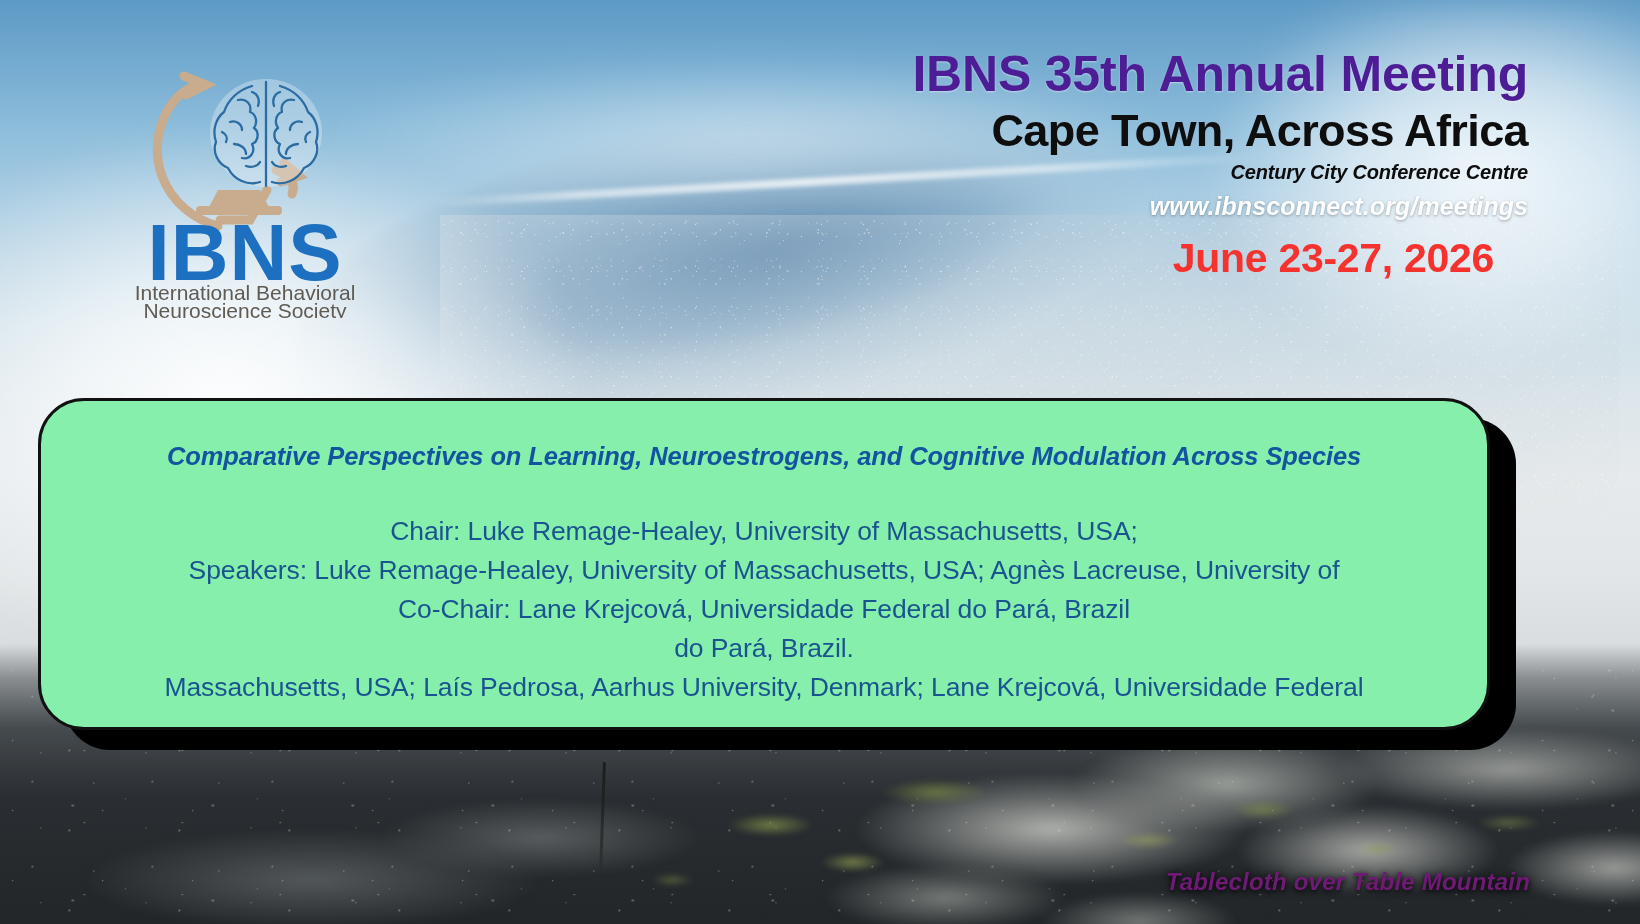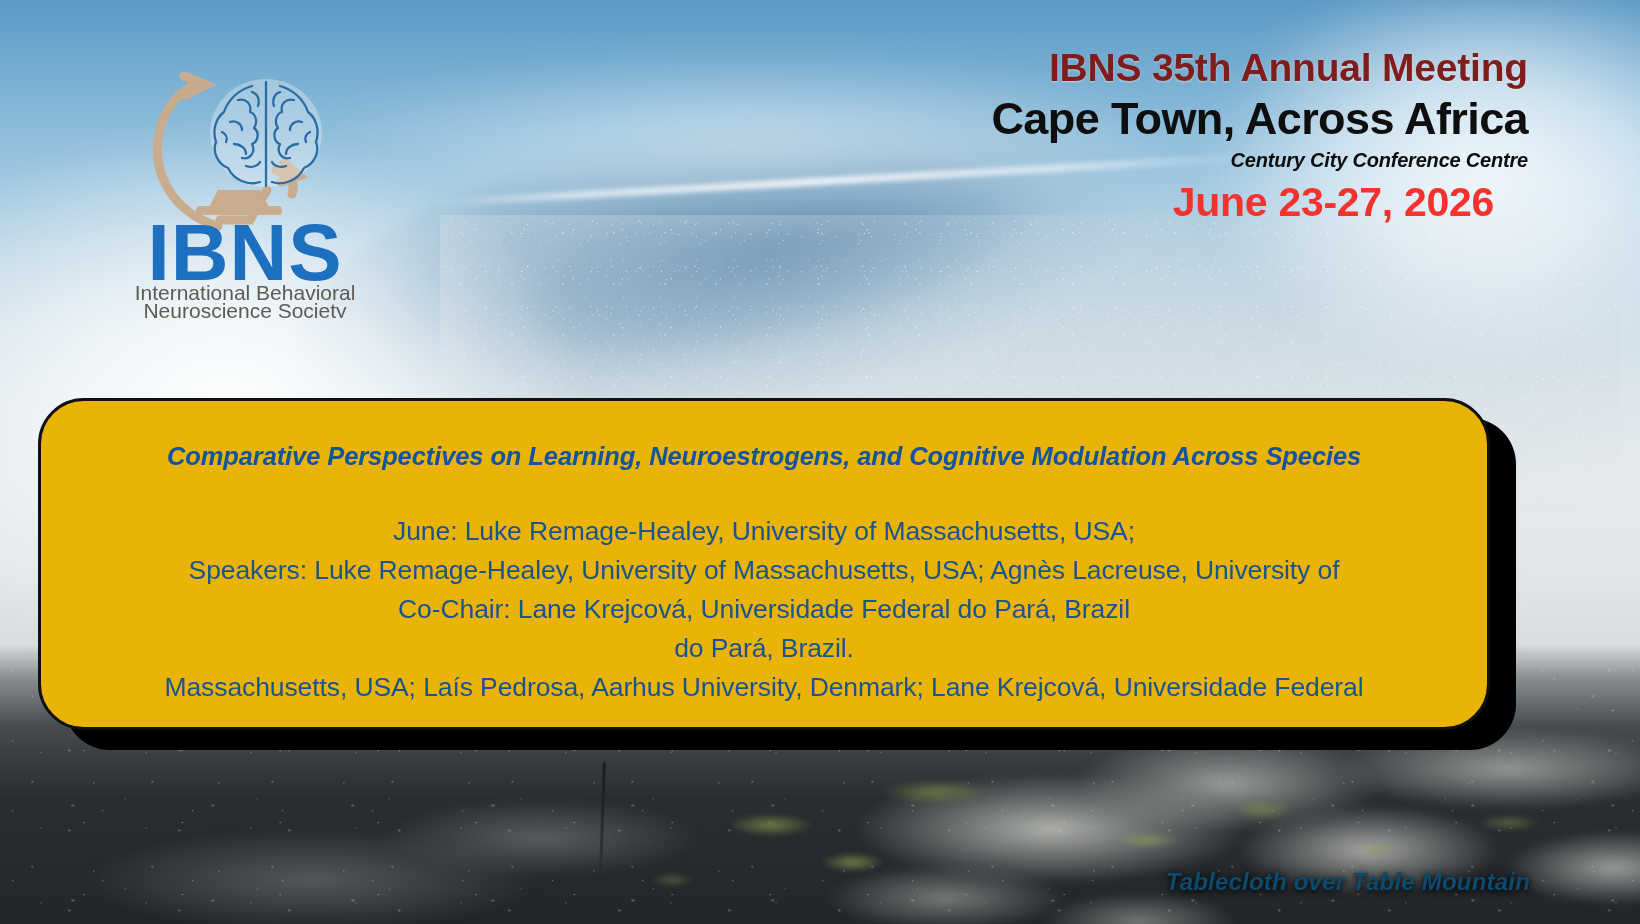--- a/index.html
+++ b/index.html
@@ -224,23 +224,23 @@
   .logo svg { display: block; width: 100%; height: 100%; }
 
   
   .header {
     position: absolute;
     right: 112px; top: 48px;
     text-align: right;
     line-height: 1.05;
   }
   .h-meeting {
-    font-size: 39px;
-    font-weight: 700;
-    color: #7f1d1d;
+    font-size: 50px;
+    font-weight: 700;
+    color: #4c1d95;
     letter-spacing: -0.2px;
     margin-bottom: 6px;
     text-shadow: 0 1px 2px rgba(255,255,255,0.45);
   }
   .h-city {
     font-size: 45px;
     font-weight: 700;
     color: #0e0e0f;
     letter-spacing: -0.6px;
     margin-bottom: 8px;
@@ -280,21 +280,21 @@
     position: absolute;
     left: 26px; top: 20px;
     width: 100%; height: 100%;
     background: #000;
     border-radius: 46px;
   }
   .card {
     position: absolute;
     left: 0; top: 0;
     width: 100%; height: 100%;
-    background: #eab308;
+    background: #86efac;
     border: 3px solid #111;
     border-radius: 46px;
     box-sizing: border-box;
     padding: 40px 44px 28px;
     text-align: center;
   }
   .card-title {
     font-size: 25.5px;
     font-weight: 700;
     font-style: italic;
@@ -311,21 +311,21 @@
   }
   .card-body .ln { display: block; }
 
   
   .caption {
     position: absolute;
     right: 110px; bottom: 28px;
     font-size: 24px;
     font-weight: 700;
     font-style: italic;
-    color: #0c4a6e;
+    color: #701a75;
     letter-spacing: 0.2px;
     text-shadow: 0 2px 5px rgba(0,0,0,0.75), 0 0 10px rgba(0,0,0,0.5);
   }
 </style>
 </head>
 <body>
 
 <div id="poster">
 
   <div class="bg-layer bg-sky"></div>
@@ -385,29 +385,30 @@
       <text x="145" y="232" text-anchor="middle" font-family="'Liberation Sans', sans-serif" font-size="80" font-weight="700" fill="#1d6fc0" letter-spacing="1">IBNS</text>
       <text x="145" y="252" text-anchor="middle" font-family="'Liberation Sans', sans-serif" font-size="21" fill="#5f5a52">International Behavioral</text>
       <text x="145" y="270" text-anchor="middle" font-family="'Liberation Sans', sans-serif" font-size="21" fill="#5f5a52">Neuroscience Society</text>
     </svg>
   </div>
 
   <div class="header">
     <div class="h-meeting">IBNS 35th Annual Meeting</div>
     <div class="h-city">Cape Town, Across Africa</div>
     <div class="h-venue">Century City Conference Centre</div>
+    <div class="h-url">www.ibnsconnect.org/meetings</div>
     <div class="h-dates">June 23-27, 2026</div>
   </div>
 
   <div class="card-wrap">
     <div class="card-shadow"></div>
     <div class="card">
       <div class="card-title">Comparative Perspectives on Learning, Neuroestrogens, and Cognitive Modulation Across Species</div>
       <div class="card-body">
-        <span class="ln">June: Luke Remage-Healey, University of Massachusetts, USA;</span>
+        <span class="ln">Chair: Luke Remage-Healey, University of Massachusetts, USA;</span>
         <span class="ln">Speakers: Luke Remage-Healey, University of Massachusetts, USA; Agnès Lacreuse, University of</span>
         <span class="ln">Co-Chair: Lane Krejcová, Universidade Federal do Pará, Brazil</span>
         <span class="ln">do Pará, Brazil.</span>
         <span class="ln">Massachusetts, USA; Laís Pedrosa, Aarhus University, Denmark; Lane Krejcová, Universidade Federal</span>
       </div>
     </div>
   </div>
 
   <div class="caption">Tablecloth over Table Mountain</div>
 

